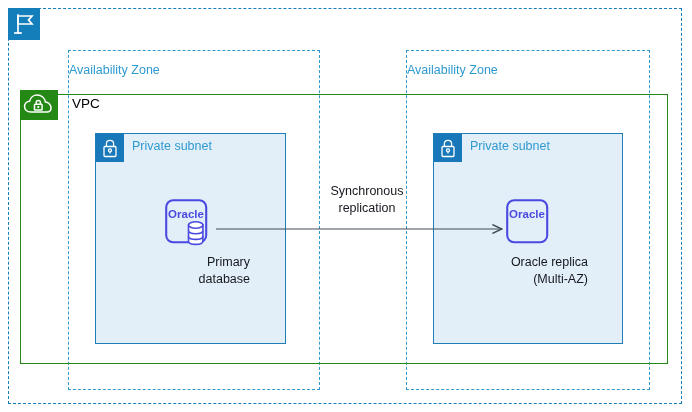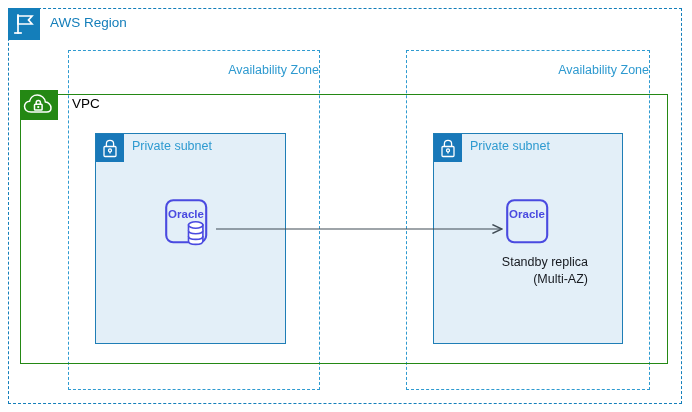--- a/index.html
+++ b/index.html
@@ -53,21 +53,21 @@
     border: 1.7px dashed #2e9ad0;
     box-sizing: border-box;
   }
   .az-box.left  { left: 68px;  width: 252px; }
   .az-box.right { left: 406px; width: 244px; }
   .az-label {
     position: absolute;
     top: 12px;
     left: 0;
     right: 0;
-    text-align: right;
+    text-align: left;
     font-size: 12.5px;
     color: #2e9ad0;
     white-space: nowrap;
   }
 
   
   .vpc-box {
     position: absolute;
     left: 20px;
     top: 94px;
@@ -174,21 +174,20 @@
   <div class="region-box"></div>
   <div class="region-icon">
     <svg width="32" height="32" viewBox="0 0 32 32">
       <g stroke="#ffffff" stroke-width="1.7" fill="none" stroke-linecap="square">
         <line x1="10" y1="7" x2="10" y2="25"></line>
         <line x1="7" y1="25" x2="13" y2="25"></line>
         <path d="M10 8 L24 8 L20.5 12 L24 16 L10 16 Z" stroke-linejoin="miter"></path>
       </g>
     </svg>
   </div>
-  <div class="region-label">AWS Region</div>
 
   <div class="az-box left">
     <div class="az-label">Availability Zone</div>
   </div>
   <div class="az-box right">
     <div class="az-label">Availability Zone</div>
   </div>
 
   <div class="vpc-box"></div>
   <div class="vpc-icon">
@@ -232,40 +231,44 @@
   </div>
 
   <svg class="connector">
     <defs>
       <marker id="arrowhead" markerWidth="9" markerHeight="9" refX="8" refY="4.5" orient="auto">
         <path d="M0 0.8 L8 4.5 L0 8.2" fill="none" stroke="#3f4a54" stroke-width="1.2"></path>
       </marker>
     </defs>
     <line x1="216" y1="229" x2="502" y2="229" stroke="#3f4a54" stroke-width="1.2" marker-end="url(#arrowhead)"></line>
   </svg>
+  <div class="conn-label">Synchronous
+replication</div>
 
   <div class="node primary">
     <div class="oracle-icon-wrap">
       <svg width="52" height="50" viewBox="0 0 52 50">
         <rect x="2.2" y="2.2" width="40" height="42" rx="7" ry="7" fill="none" stroke="#4a4ae0" stroke-width="2.1"></rect>
         <text x="22" y="20" text-anchor="middle" font-family="'Liberation Sans', sans-serif" font-size="11.5" font-weight="bold" fill="#4a4ae0">Oracle</text>
         <g fill="#ffffff" stroke="#4a4ae0" stroke-width="1.6">
           <path d="M24.5 27 L24.5 43 C24.5 45 27.7 46.4 31.7 46.4 C35.7 46.4 38.9 45 38.9 43 L38.9 27 Z"></path>
           <ellipse cx="31.7" cy="27" rx="7.2" ry="3.3"></ellipse>
           <path d="M24.5 32.3 C24.5 34.3 27.7 35.7 31.7 35.7 C35.7 35.7 38.9 34.3 38.9 32.3"></path>
           <path d="M24.5 38 C24.5 40 27.7 41.4 31.7 41.4 C35.7 41.4 38.9 40 38.9 38"></path>
         </g>
       </svg>
     </div>
+    <div class="node-caption">Primary
+database</div>
   </div>
 
   <div class="node standby">
     <div class="oracle-icon-wrap">
       <svg width="52" height="50" viewBox="0 0 52 50">
         <rect x="5.2" y="2.2" width="40" height="42" rx="7" ry="7" fill="none" stroke="#4a4ae0" stroke-width="2.1"></rect>
         <text x="25" y="20" text-anchor="middle" font-family="'Liberation Sans', sans-serif" font-size="11.5" font-weight="bold" fill="#4a4ae0">Oracle</text>
       </svg>
     </div>
-    <div class="node-caption">Standby replica
+    <div class="node-caption">Oracle replica
 (Multi-AZ)</div>
   </div>
 
 </div>
 
 </body></html>

